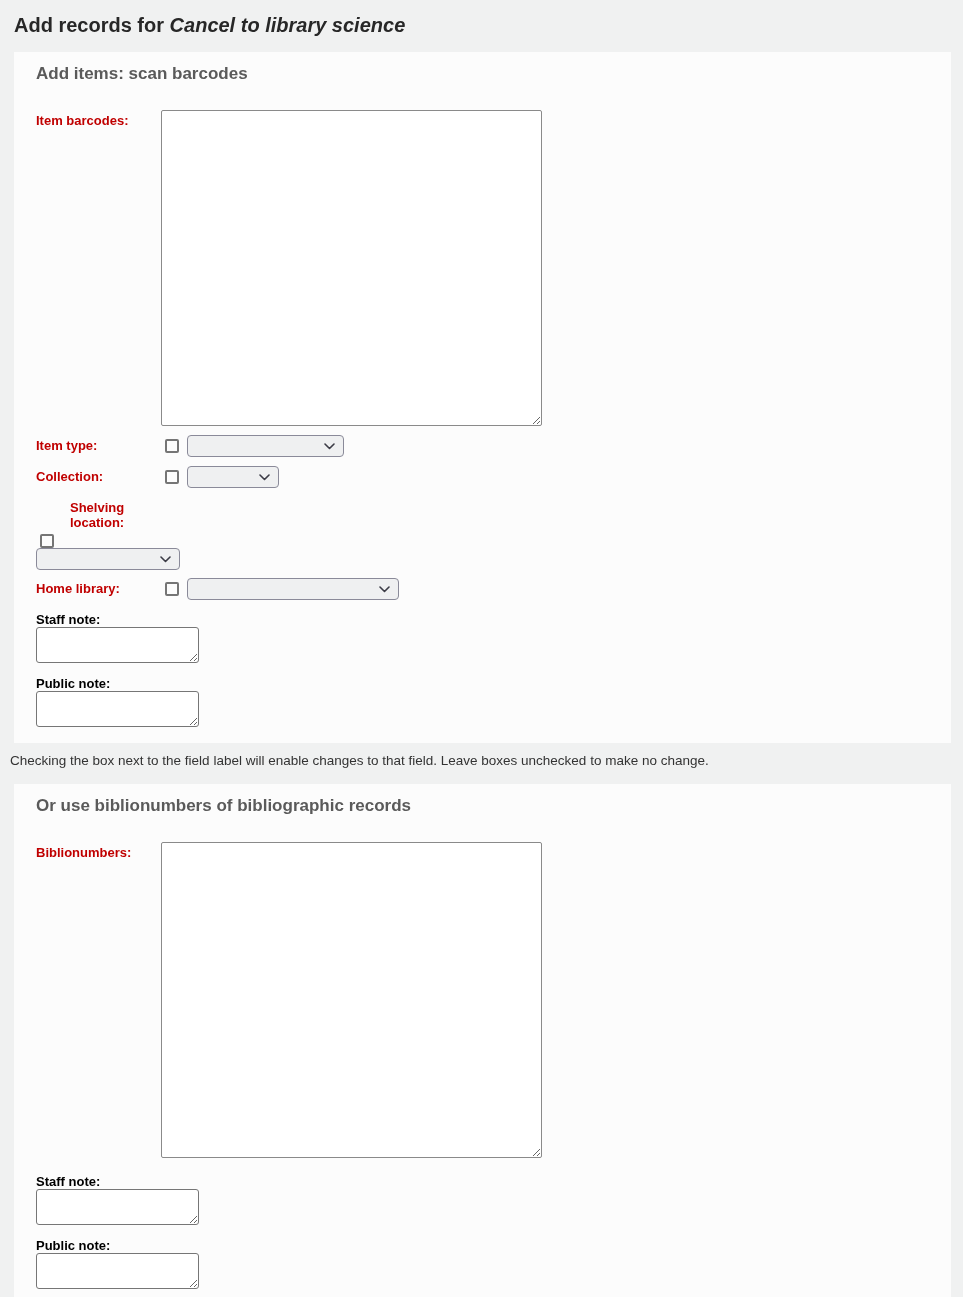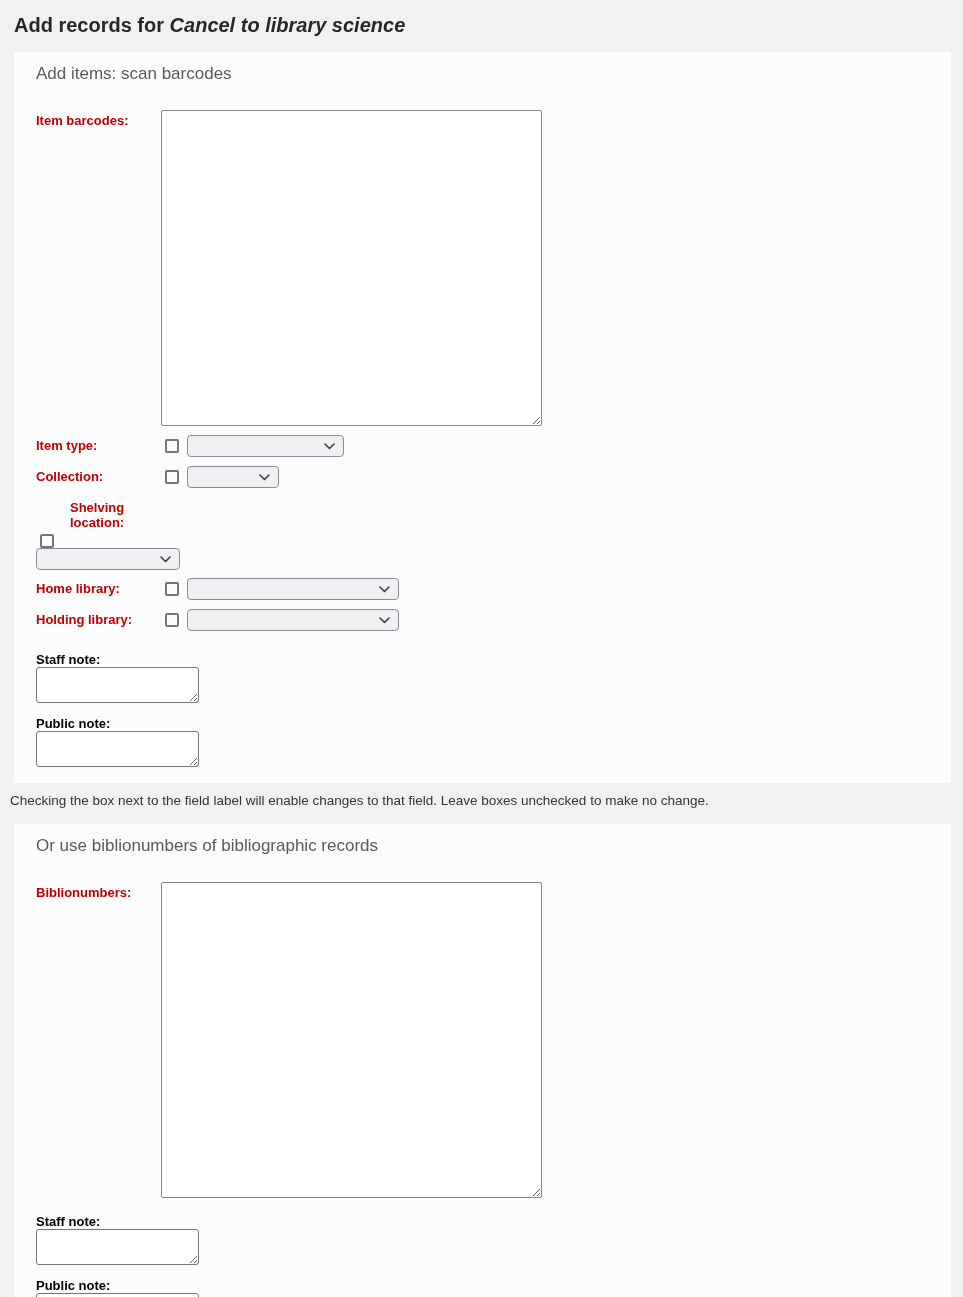--- a/index.html
+++ b/index.html
@@ -23,21 +23,21 @@
   .page-title .course-name { font-style: italic; }
 
   .panel {
     background: #fcfcfc;
     margin: 0 12px 0 14px;
     padding: 10px 22px 16px 22px;
   }
   .panel-legend {
     font-size: 17px;
     line-height: 20px;
-    font-weight: normal;
+    font-weight: bold;
     color: #5a5a5a;
     margin: 2px 0 26px 0;
   }
 
   .row { display: flex; align-items: flex-start; margin-bottom: 9px; }
   .row.last { margin-bottom: 0; flex-direction: column; }
   .row.gap-lg { margin-bottom: 18px; }
   .row.gap-sm { margin-bottom: 8px; flex-direction: column; }
   .row.notes { margin-bottom: 10px; flex-direction: column; }
 
@@ -182,30 +182,20 @@
       <label class="lbl required">Home library:</label>
       <input type="checkbox" class="cb" style="">
       <span class="select-wrap w-library">
         <select class="sel"><option></option></select>
         <span class="chev"><svg width="11" height="7" viewBox="0 0 11 7">
               <path d="M1 1 L5.5 5.5 L10 1" fill="none" stroke="#3c3c46" stroke-width="1.6" stroke-linecap="round" stroke-linejoin="round"></path>
             </svg></span>
       </span>
     </div>
 
-    <div class="row gap-lg">
-      <label class="lbl required">Holding library:</label>
-      <input type="checkbox" class="cb" style="">
-      <span class="select-wrap w-library">
-        <select class="sel"><option></option></select>
-        <span class="chev"><svg width="11" height="7" viewBox="0 0 11 7">
-              <path d="M1 1 L5.5 5.5 L10 1" fill="none" stroke="#3c3c46" stroke-width="1.6" stroke-linecap="round" stroke-linejoin="round"></path>
-            </svg></span>
-      </span>
-    </div>
 
     <div class="row notes">
       <label class="lbl">Staff note:</label>
       <textarea class="note-ta" value="" style=""></textarea>
     </div>
 
     <div class="row last">
       <label class="lbl">Public note:</label>
       <textarea class="note-ta" value="" style=""></textarea>
     </div>

